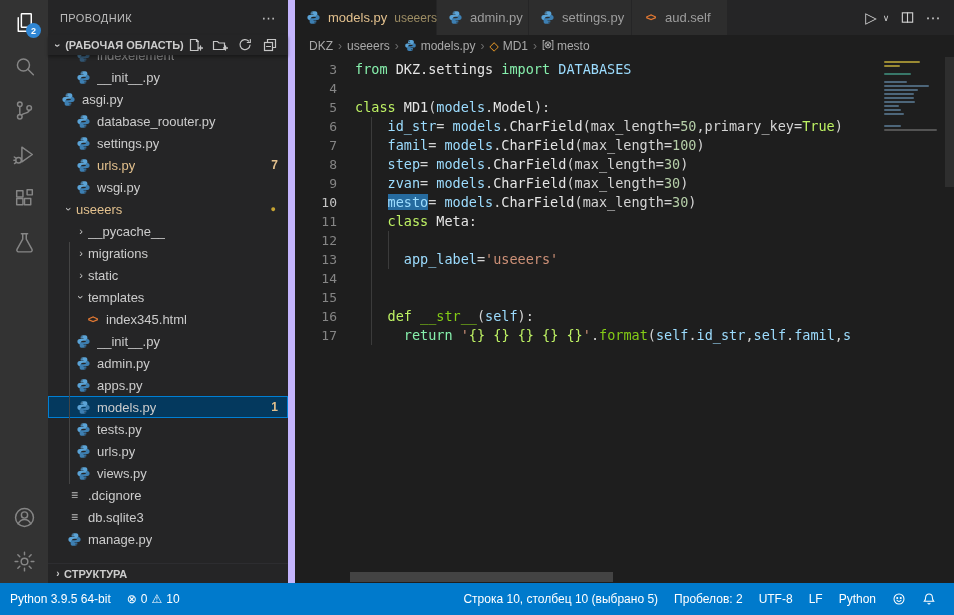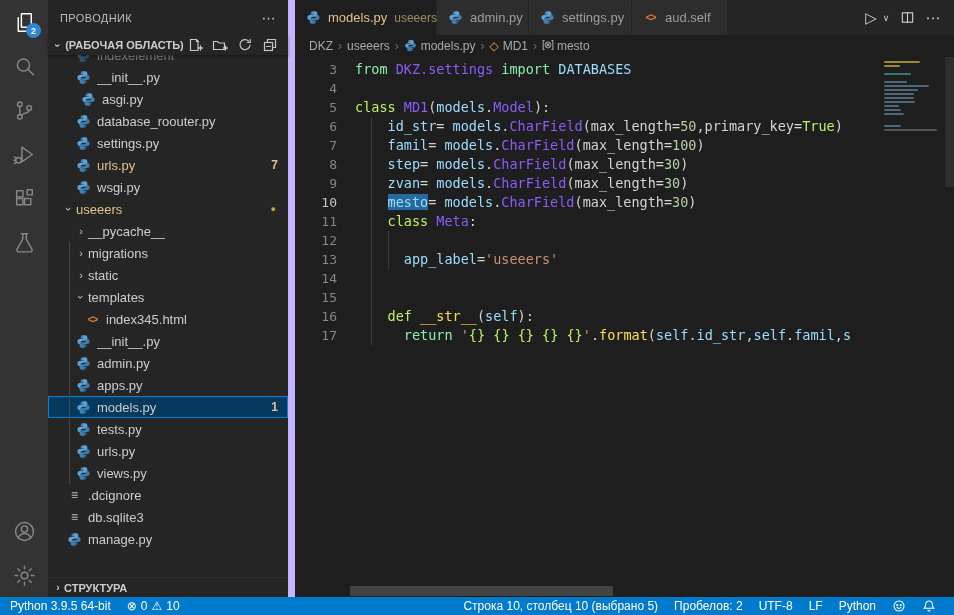--- a/index.html
+++ b/index.html
@@ -66,35 +66,35 @@
   .bc-ic svg{width:13px;height:13px;display:block}
   .bc-class{color:#ee9d28;font-size:12px}
   .bc-field{color:#bcbcbc;font-size:10px;letter-spacing:-1px}
 
   .codearea{flex:1;position:relative;overflow:hidden;font-family:"DejaVu Sans Mono","Liberation Mono",monospace;font-size:13.5px}
   .codelines{padding-top:3px}
   .cl{height:19px;display:flex;line-height:19px}
   .ln{width:42px;text-align:right;color:#858585;flex-shrink:0;font-size:13px}
   .ln.cur{color:#c6c6c6}
   .lc{white-space:pre;padding-left:18px}
-  .tk-k{color:#bef264}.tk-c{color:#86efac}.tk-t{color:#8b5cf6}.tk-v{color:#9cdcfe}
-  .tk-p{color:#d4d4d4}.tk-n{color:#b5cea8}.tk-s{color:#ce9178}.tk-f{color:#fde047}
+  .tk-k{color:#bef264}.tk-c{color:#86efac}.tk-t{color:#e5e5e5}.tk-v{color:#9cdcfe}
+  .tk-p{color:#d4d4d4}.tk-n{color:#b5cea8}.tk-s{color:#ce9178}.tk-f{color:#84cc16}
   .tk-sel{background:#266b9f}
   .indent-guide{position:absolute;width:1px;background:#3b3b3b;pointer-events:none}
   .g1{left:76px;top:60px;height:228px}
   .g2{left:93px;top:174px;height:38px}
 
   .minimap{position:absolute;right:9px;top:1px;width:64px;height:130px;background:#1e1e1e;padding-top:3px}
   .mm-bar{height:2px;margin:0 3px 2px 3px;border-radius:1px}
   .mm-y{background:#9a8a33}.mm-g{background:#3f8d7c;opacity:.8}.mm-b{background:#5e7f99;opacity:.75}.mm-d{background:#777777;opacity:.6}
   .vscroll{position:absolute;right:0;top:0;width:9px;height:130px;background:rgba(121,121,121,.18)}
   .hscroll{position:absolute;left:55px;bottom:1px;width:263px;height:10px;background:#434343}
 
   
-  .statusbar{height:18px;background:#007acc;color:#ffffff;display:flex;align-items:center;font-size:12px;flex-shrink:0;padding:0 10px 0 10px}
+  .statusbar{height:32px;background:#007acc;color:#ffffff;display:flex;align-items:center;font-size:12px;flex-shrink:0;padding:0 10px 0 10px}
   .sb-item{padding:0 8px;display:flex;align-items:center;gap:4px;height:22px;cursor:pointer;white-space:nowrap}
   .sb-item:first-child{padding-left:0}
   .sb-right{margin-left:auto;display:flex;align-items:center}
   .sb-ic{font-size:12px}
   .sb-item svg{width:14px;height:14px}
 </style>
 </head>
 <body>
 
 <div class="app">
@@ -208,21 +208,21 @@
               <svg viewBox="0 0 16 16">
                 <path d="M7.9 1.3c-2 0-2.9.9-2.9 2.1v1.4h3v.6H3.9c-1.5 0-2.4 1.1-2.4 2.7 0 1.6.9 2.7 2.4 2.7h1.2V9.3c0-1.3 1-2.1 2.3-2.1h3.1c1 0 1.6-.8 1.6-1.8V3.4c0-1.2-1.1-2.1-2.2-2.1z" fill="#5ba3d6"></path>
                 <path d="M8.1 14.7c2 0 2.9-.9 2.9-2.1v-1.4H8v-.6h4.1c1.5 0 2.4-1.1 2.4-2.7 0-1.6-.9-2.7-2.4-2.7h-1.2v1.5c0 1.3-1 2.1-2.3 2.1H5.5c-1 0-1.6.8-1.6 1.8v2.1c0 1.2 1.1 2 2.2 2z" fill="#3d7fb2"></path>
                 <circle cx="6.3" cy="3" r=".65" fill="#1e1e1e"></circle>
                 <circle cx="9.7" cy="13" r=".65" fill="#1e1e1e"></circle>
               </svg>
             </span>
             <span class="lbl">__init__.py</span>
             <span class="spacer"></span>
           </div>
-          <div class="row" style="padding-left: 32px; justify-content: center;">
+          <div class="row" style="padding-left: 12px; justify-content: center;">
             <span class="fi">
               <svg viewBox="0 0 16 16">
                 <path d="M7.9 1.3c-2 0-2.9.9-2.9 2.1v1.4h3v.6H3.9c-1.5 0-2.4 1.1-2.4 2.7 0 1.6.9 2.7 2.4 2.7h1.2V9.3c0-1.3 1-2.1 2.3-2.1h3.1c1 0 1.6-.8 1.6-1.8V3.4c0-1.2-1.1-2.1-2.2-2.1z" fill="#5ba3d6"></path>
                 <path d="M8.1 14.7c2 0 2.9-.9 2.9-2.1v-1.4H8v-.6h4.1c1.5 0 2.4-1.1 2.4-2.7 0-1.6-.9-2.7-2.4-2.7h-1.2v1.5c0 1.3-1 2.1-2.3 2.1H5.5c-1 0-1.6.8-1.6 1.8v2.1c0 1.2 1.1 2 2.2 2z" fill="#3d7fb2"></path>
                 <circle cx="6.3" cy="3" r=".65" fill="#1e1e1e"></circle>
                 <circle cx="9.7" cy="13" r=".65" fill="#1e1e1e"></circle>
               </svg>
             </span>
             <span class="lbl">asgi.py</span>
             <span class="spacer"></span>

